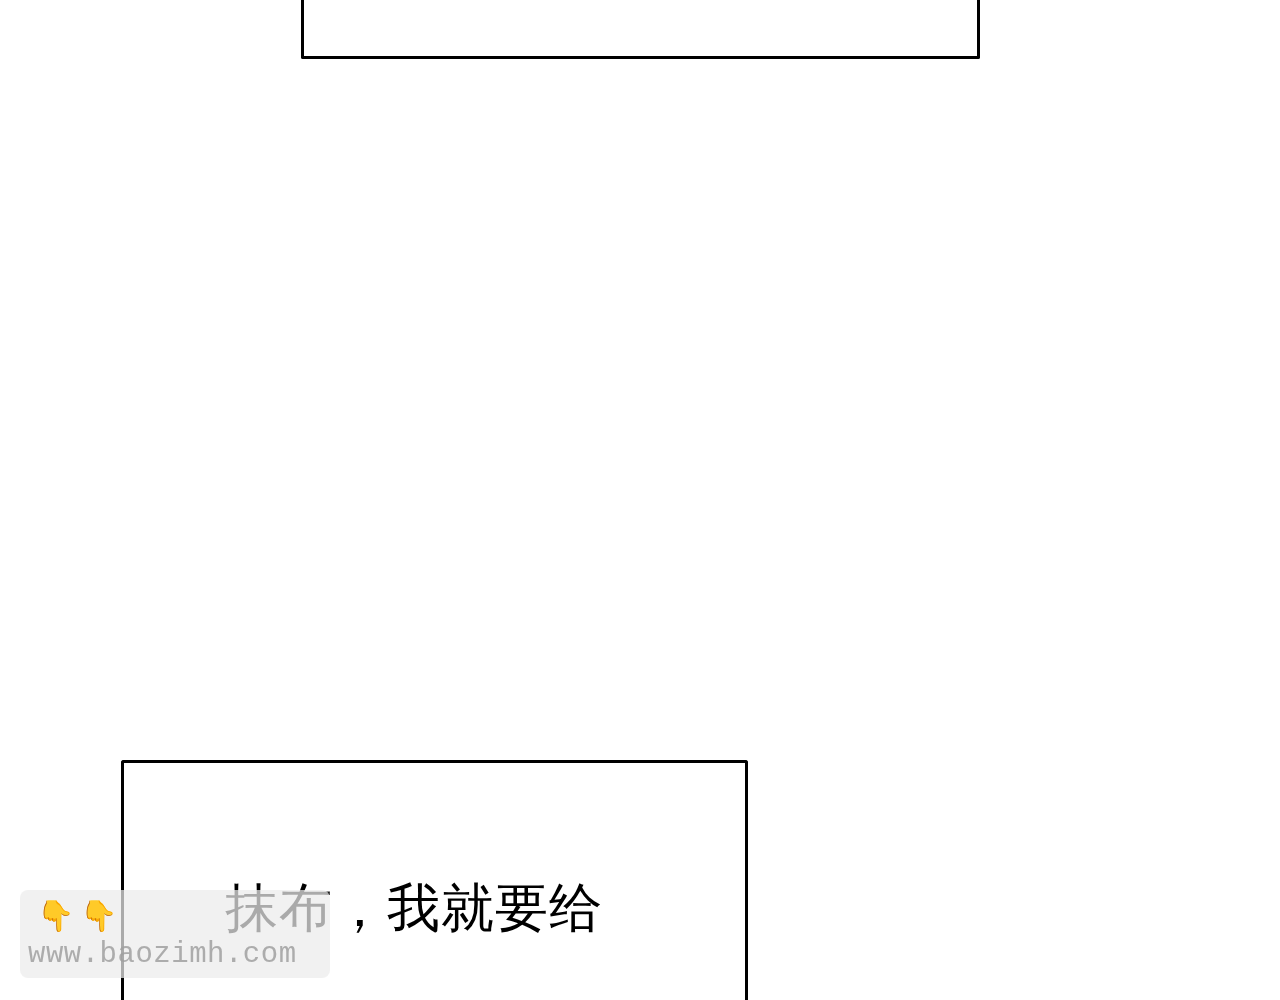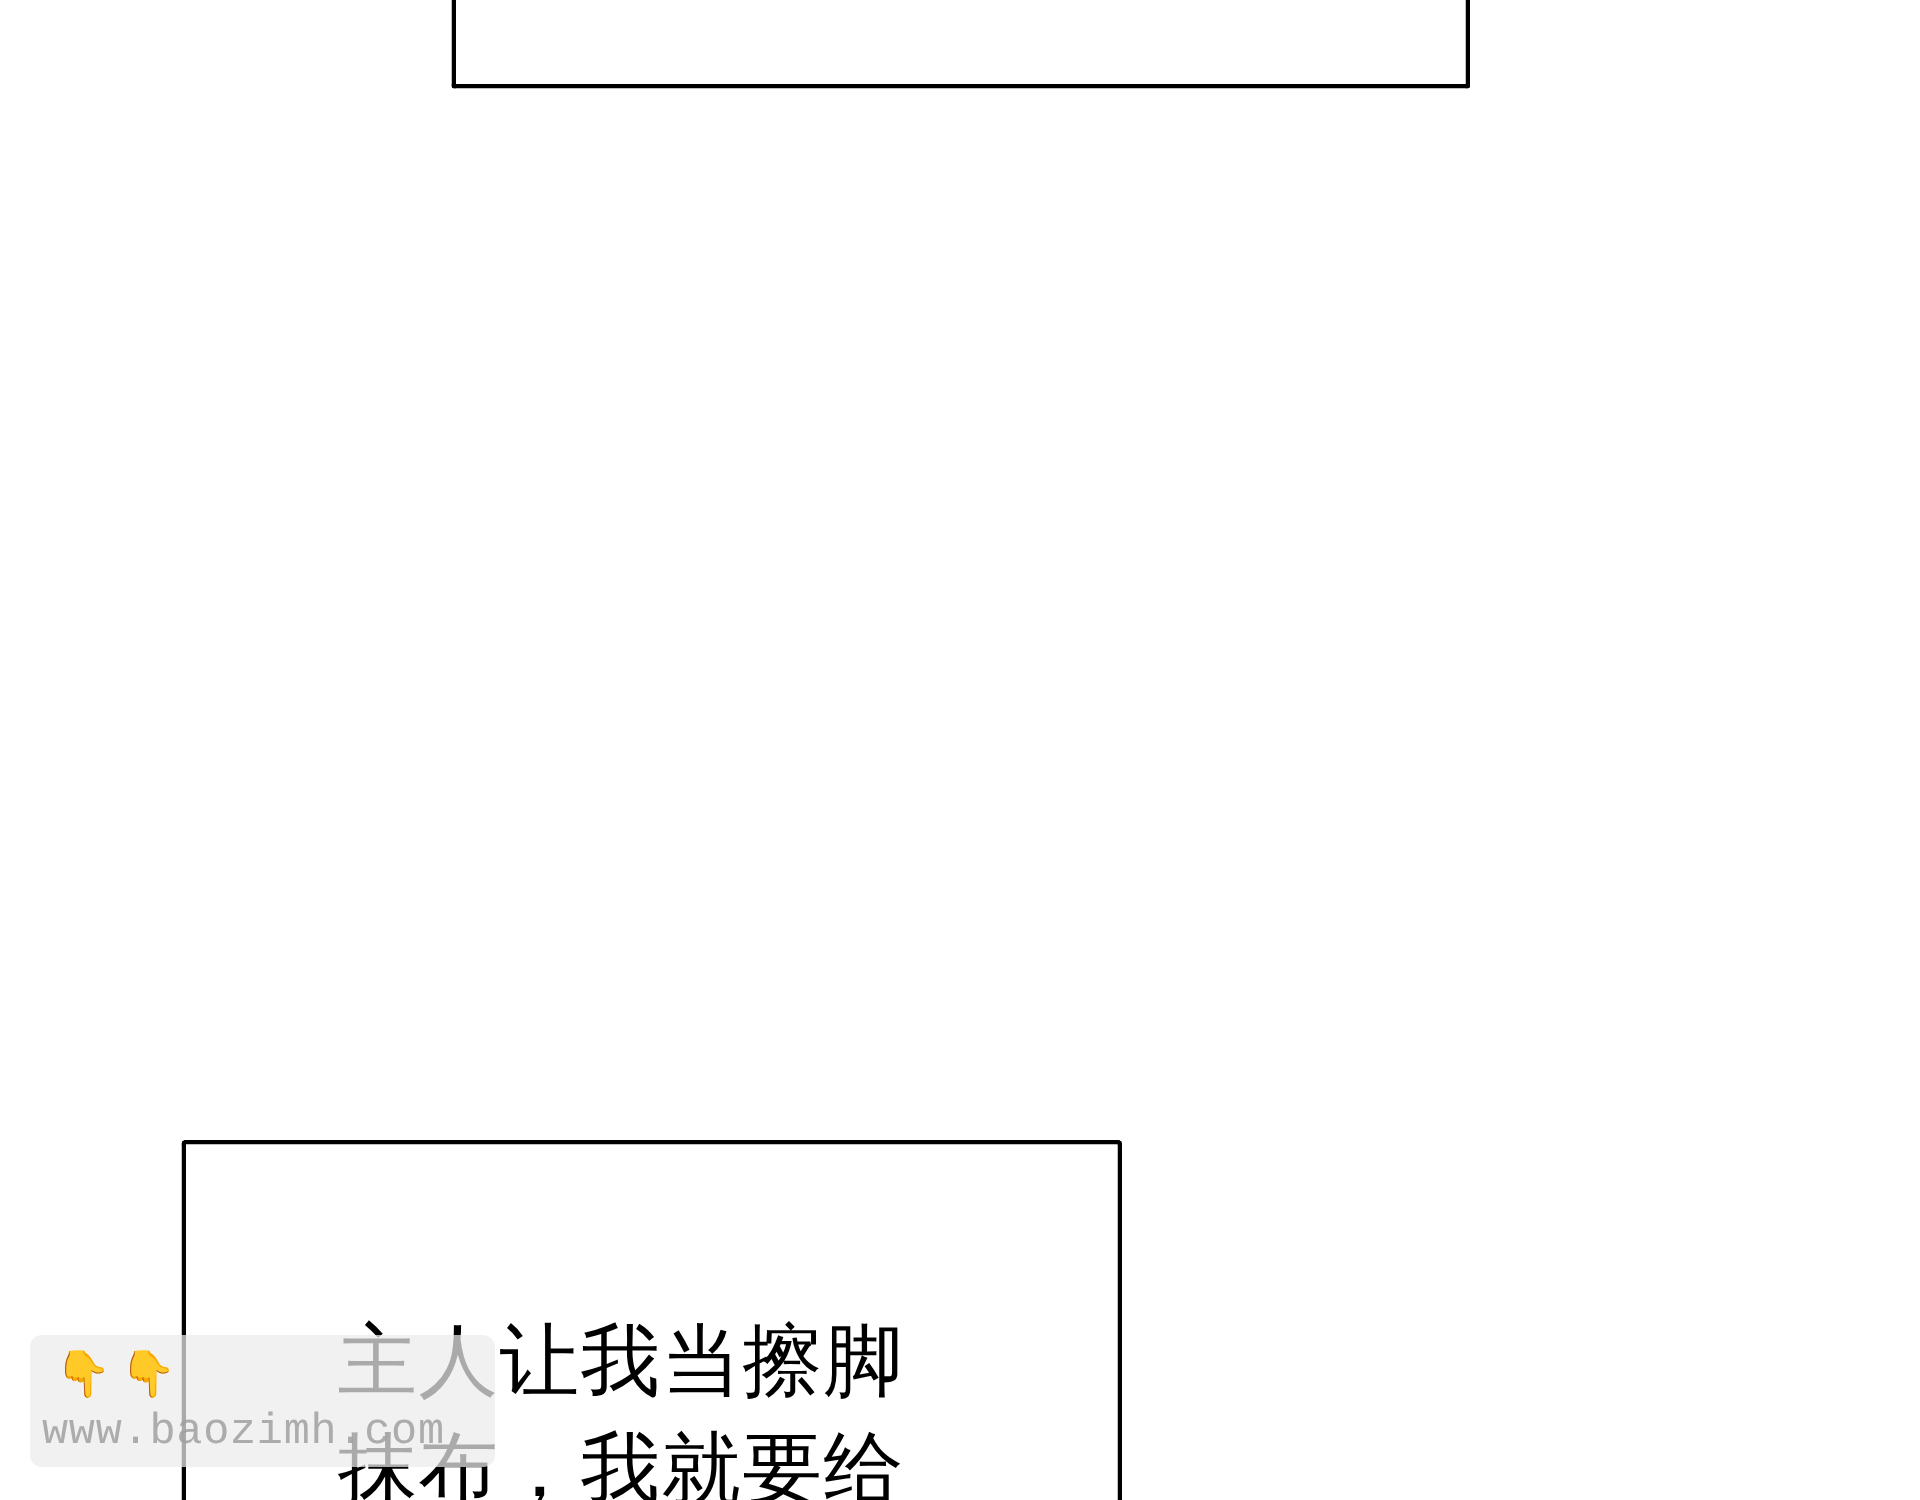--- a/index.html
+++ b/index.html
@@ -43,21 +43,21 @@
     }
     .hand { color: #f5b92a; font-size: 30px; margin: 0 3px; }
   </style>
 </head>
 <body>
 
 <div class="panel-top"></div>
 
 <div class="panel-bottom"></div>
 
-<div class="caption"><div>主人让我当擦脚</div><div>抹布，我就要给</div></div>
+<div class="caption"><div>抹布，我就要给</div></div>
 
 <div class="watermark">
   <div class="wm-line1">
     <span class="hand">👇</span>
     <span class="hand">👇</span>
   </div>
   <div class="wm-line2">www.baozimh.com</div>
 </div>
 
 </body></html>

